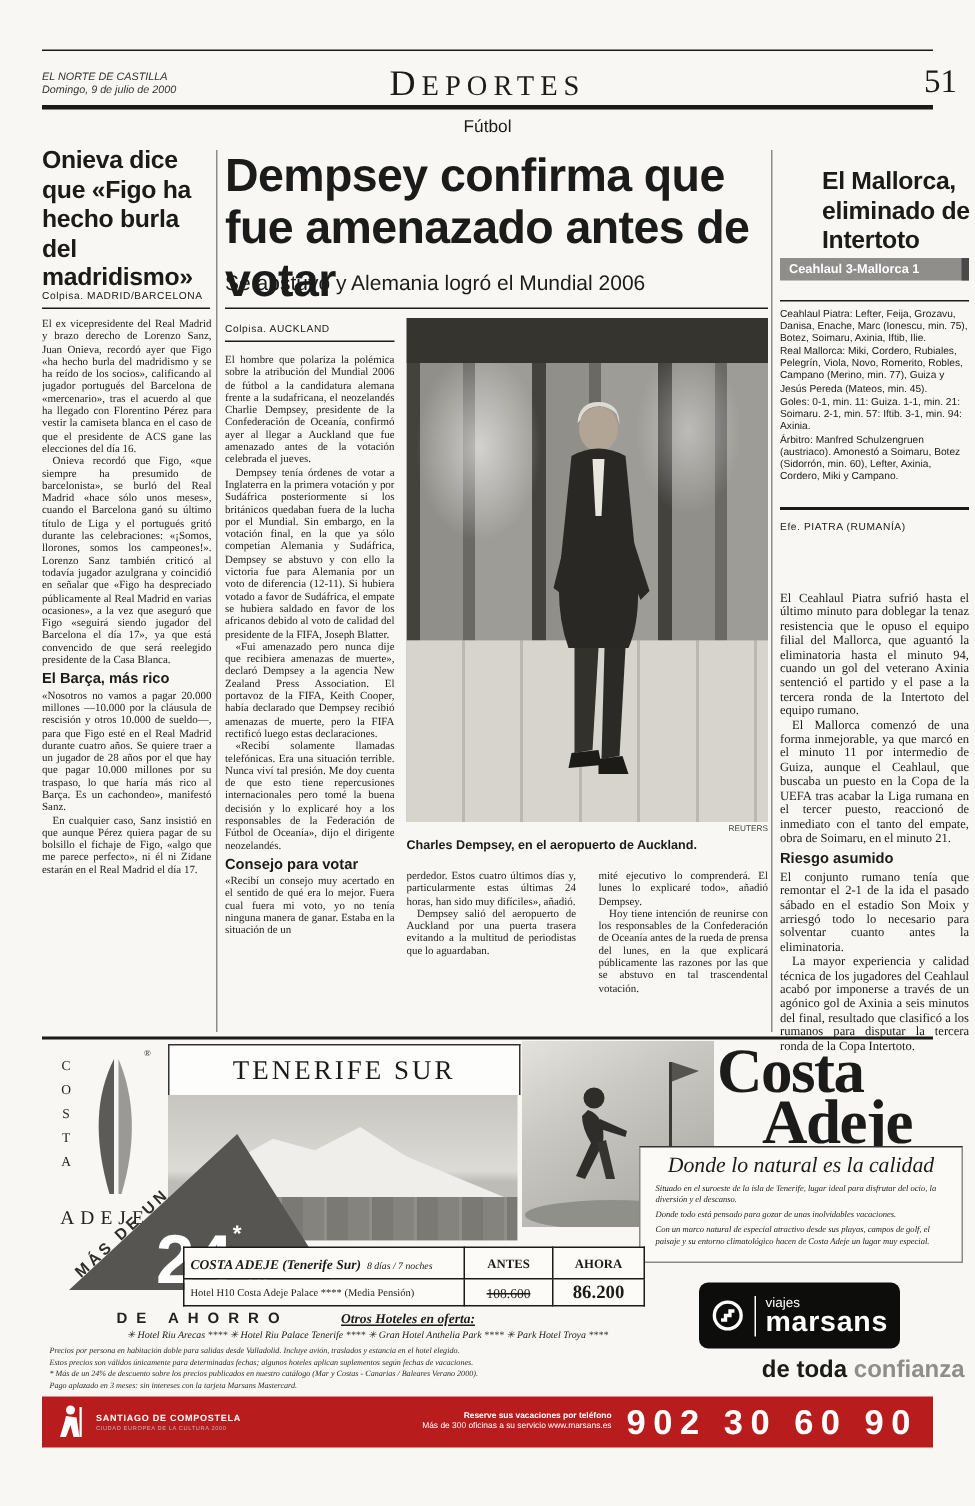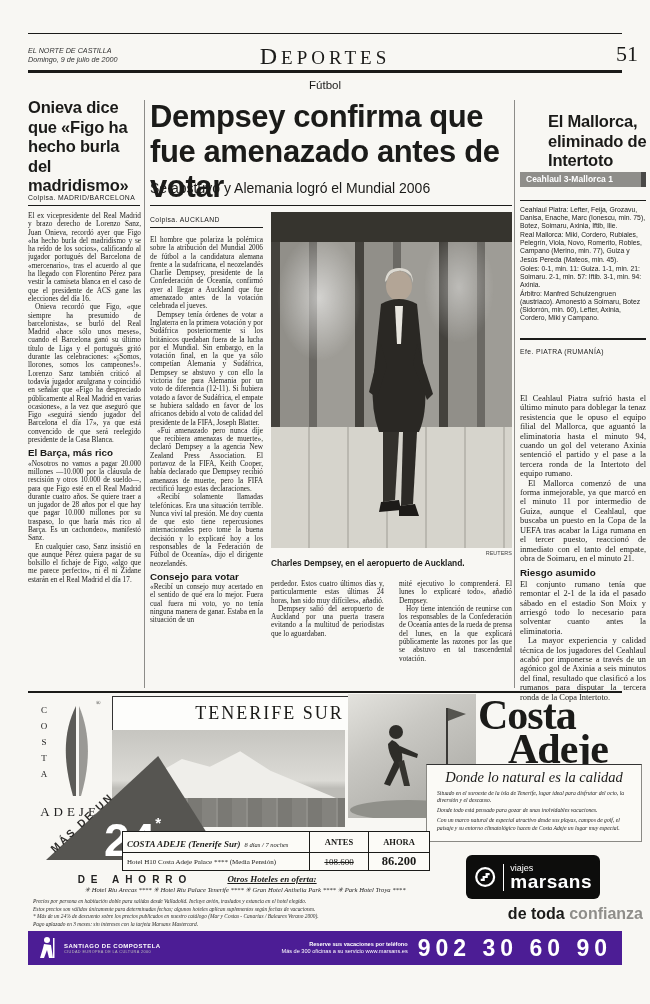--- a/index.html
+++ b/index.html
@@ -80,21 +80,21 @@
   .pricenow{font-weight:bold;font-size:12.5px;text-align:center;display:block;}
   .others-title{font-style:italic;font-weight:bold;font-size:9px;text-decoration:underline;text-align:center;}
   .hotels-line{font-style:italic;font-size:6.6px;text-align:center;color:#222;}
   .fineprint{font-style:italic;font-size:5.4px;line-height:6.6px;color:#2a2a28;}
   .fineprint p{margin:0 0 1px 0;}
   .marsans-box{background:#0d0d0c;border-radius:6px;display:flex;align-items:center;padding:4px 8px;gap:7px;}
   .marsans-viajes{color:#fff;font-size:9px;line-height:9px;}
   .marsans-name{color:#fff;font-weight:bold;font-size:19px;line-height:18px;letter-spacing:.5px;}
   .tagline{font-weight:bold;font-size:16px;text-align:right;}
   .tagline .t2{color:#8f8e8a;}
-  .blackbar{background:#4c1d95;display:flex;align-items:center;justify-content:space-between;}
+  .blackbar{background:#b91c1c;display:flex;align-items:center;justify-content:space-between;}
   .santiago-txt{color:#fff;font-size:6px;font-weight:bold;line-height:7px;letter-spacing:.5px;}
   .santiago-sub{color:#bbb;font-size:3.8px;font-weight:normal;letter-spacing:.4px;}
   .reserve{color:#fff;font-size:5.6px;line-height:7px;text-align:right;}
   .phone{color:#fff;font-weight:bold;font-size:23px;letter-spacing:5px;white-space:nowrap;}
 </style>
 </head>
 <body>
 
 <div id="page">
 
@@ -189,21 +189,21 @@
     <div>T</div>
     <div>A</div>
   </div>
   <svg class="abs" style="left:56px;top:704px;" width="42" height="94" viewBox="0 0 42 94">
     <path d="M20 2 C8 26 6 54 17 92 L20 92 Z" fill="#5c5b57"></path>
     <path d="M23 2 C34 28 35 58 25 92 L23 92 Z" fill="#9a9995"></path>
   </svg>
   <div class="abs serif" style="left:96px;top:700px;font-size:6px;">®</div>
   <div class="abs serif ad-adeje" style="left:30px;top:804px;width:80px;">ADEJE</div>
 
-  <div class="abs serif tenerife-box" style="left:112px;top:696px;width:233px;height:33px;padding-left:40px;">TENERIFE SUR</div>
+  <div class="abs serif tenerife-box" style="left:112px;top:696px;width:233px;height:33px;">TENERIFE SUR</div>
   <div class="abs landscape" style="left:112px;top:730px;width:233px;height:97px;">
     <div class="teide"></div>
     <div class="marina"></div>
   </div>
 
   <div class="abs golfer-ph" style="left:348px;top:694px;width:128px;height:124px;">
     <svg width="128" height="124" viewBox="0 0 128 124">
       <rect x="98" y="14" width="2" height="96" fill="#3a3936"></rect>
       <path d="M100 14 L118 20 L100 27 Z" fill="#55544f"></path>
       <ellipse cx="60" cy="116" rx="58" ry="10" fill="#90908a"></ellipse>

